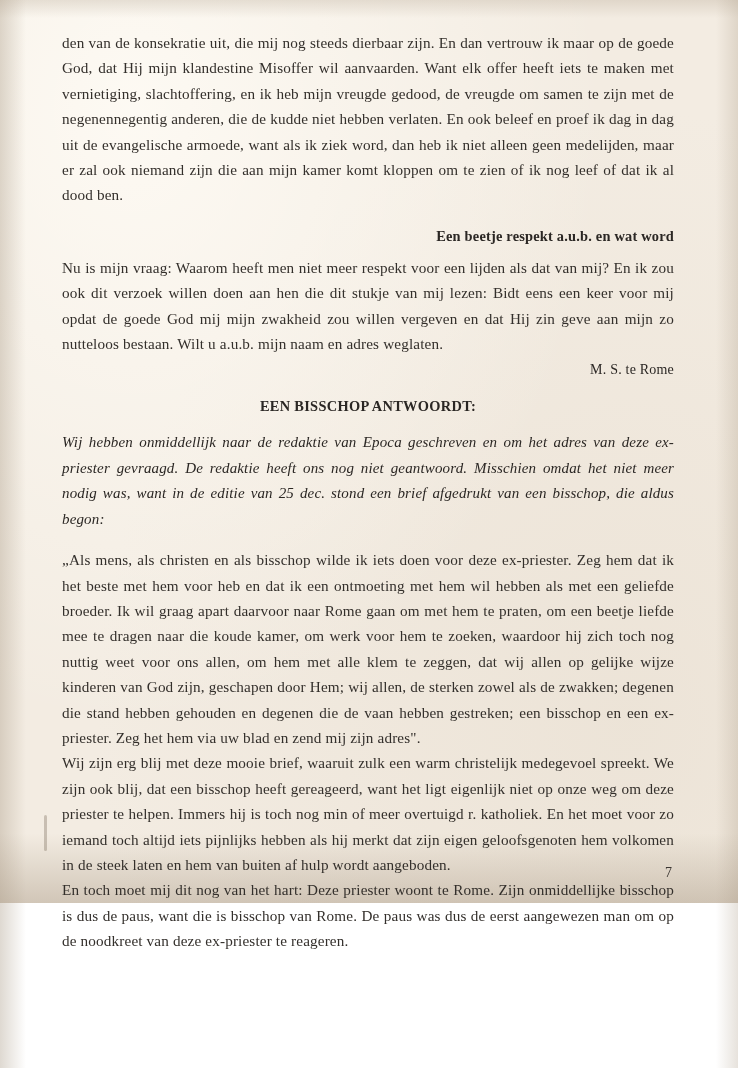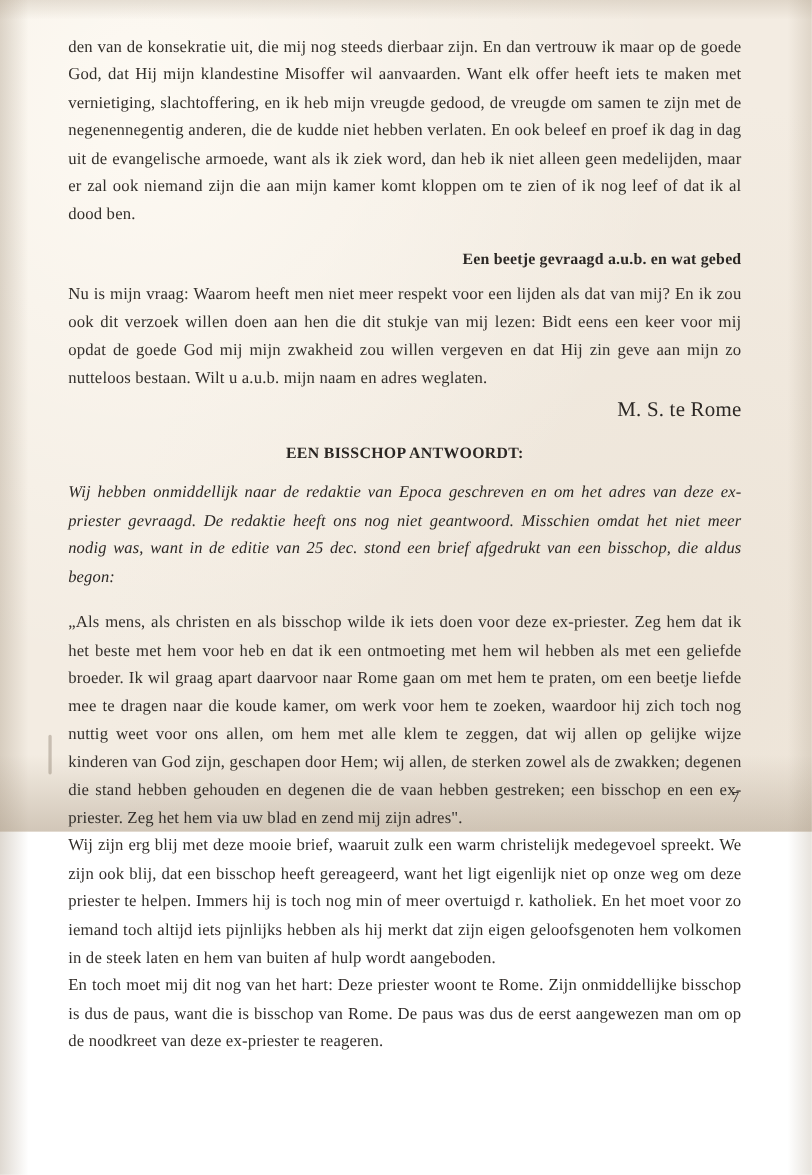--- a/index.html
+++ b/index.html
@@ -10,21 +10,21 @@
   body {
     width: 738px;
     height: 1068px;
     font-family: "Liberation Serif", serif;
     color: #2b2724;
     overflow: hidden;
   }
   .page {
     position: relative;
     width: 738px;
-    height: 756px;
+    height: 903px;
     background: #f3ece2;
     background-image:
       radial-gradient(ellipse at 18% 12%, rgba(255,252,246,0.85) 0%, rgba(255,252,246,0) 55%),
       radial-gradient(ellipse at 85% 80%, rgba(232,222,208,0.6) 0%, rgba(232,222,208,0) 60%);
   }
   .page-inner {
     position: absolute;
     left: 62px;
     top: 30px;
     width: 612px;
@@ -56,21 +56,21 @@
   .heading-left {
     font-weight: bold;
     text-align: center;
     font-size: 14.4px;
     letter-spacing: 0.3px;
     margin: 20px 0 4px 0;
     color: #2b2724;
   }
   .signature {
     text-align: right;
-    font-size: 19px;
+    font-size: 14px;
     margin: 6px 0 0 0;
     letter-spacing: 0.2px;
     font-family: Liberation Serif, serif;
   }
   .italic-block {
     font-style: italic;
     font-size: 15px;
     line-height: 25.4px;
     text-align: justify;
     letter-spacing: 0.15px;
@@ -136,21 +136,21 @@
   <div class="scan-edge-top"></div>
   <div class="scan-edge-left"></div>
   <div class="scan-edge-right"></div>
   <div class="scan-edge-bottom"></div>
   <div class="binding-mark"></div>
 
   <div class="page-inner">
 
     <p class="para body-text">den van de konsekratie uit, die mij nog steeds dierbaar zijn. En dan vertrouw ik maar op de goede God, dat Hij mijn klandestine Misoffer wil aanvaarden. Want elk offer heeft iets te maken met vernietiging, slachtoffering, en ik heb mijn vreugde gedood, de vreugde om samen te zijn met de negenennegentig anderen, die de kudde niet hebben verlaten. En ook beleef en proef ik dag in dag uit de evangelische armoede, want als ik ziek word, dan heb ik niet alleen geen medelijden, maar er zal ook niemand zijn die aan mijn kamer komt kloppen om te zien of ik nog leef of dat ik al dood ben.</p>
 
-    <div class="heading-right">Een beetje gevraagd a.u.b. en wat gebed</div>
+    <div class="heading-right">Een beetje respekt a.u.b. en wat word</div>
 
     <p class="para body-text">Nu is mijn vraag: Waarom heeft men niet meer respekt voor een lijden als dat van mij? En ik zou ook dit verzoek willen doen aan hen die dit stukje van mij lezen: Bidt eens een keer voor mij opdat de goede God mij mijn zwakheid zou willen vergeven en dat Hij zin geve aan mijn zo nutteloos bestaan. Wilt u a.u.b. mijn naam en adres weglaten.</p>
 
     <div class="signature">M. S. te Rome</div>
 
     <div class="heading-left">EEN BISSCHOP ANTWOORDT:</div>
 
     <p class="italic-block">Wij hebben onmiddellijk naar de redaktie van Epoca geschreven en om het adres van deze ex-priester gevraagd. De redaktie heeft ons nog niet geantwoord. Misschien omdat het niet meer nodig was, want in de editie van 25 dec. stond een brief afgedrukt van een bisschop, die aldus begon:</p>
 
     <p class="para body-text">„Als mens, als christen en als bisschop wilde ik iets doen voor deze ex-priester. Zeg hem dat ik het beste met hem voor heb en dat ik een ontmoeting met hem wil hebben als met een geliefde broeder. Ik wil graag apart daarvoor naar Rome gaan om met hem te praten, om een beetje liefde mee te dragen naar die koude kamer, om werk voor hem te zoeken, waardoor hij zich toch nog nuttig weet voor ons allen, om hem met alle klem te zeggen, dat wij allen op gelijke wijze kinderen van God zijn, geschapen door Hem; wij allen, de sterken zowel als de zwakken; degenen die stand hebben gehouden en degenen die de vaan hebben gestreken; een bisschop en een ex-priester. Zeg het hem via uw blad en zend mij zijn adres".</p>

